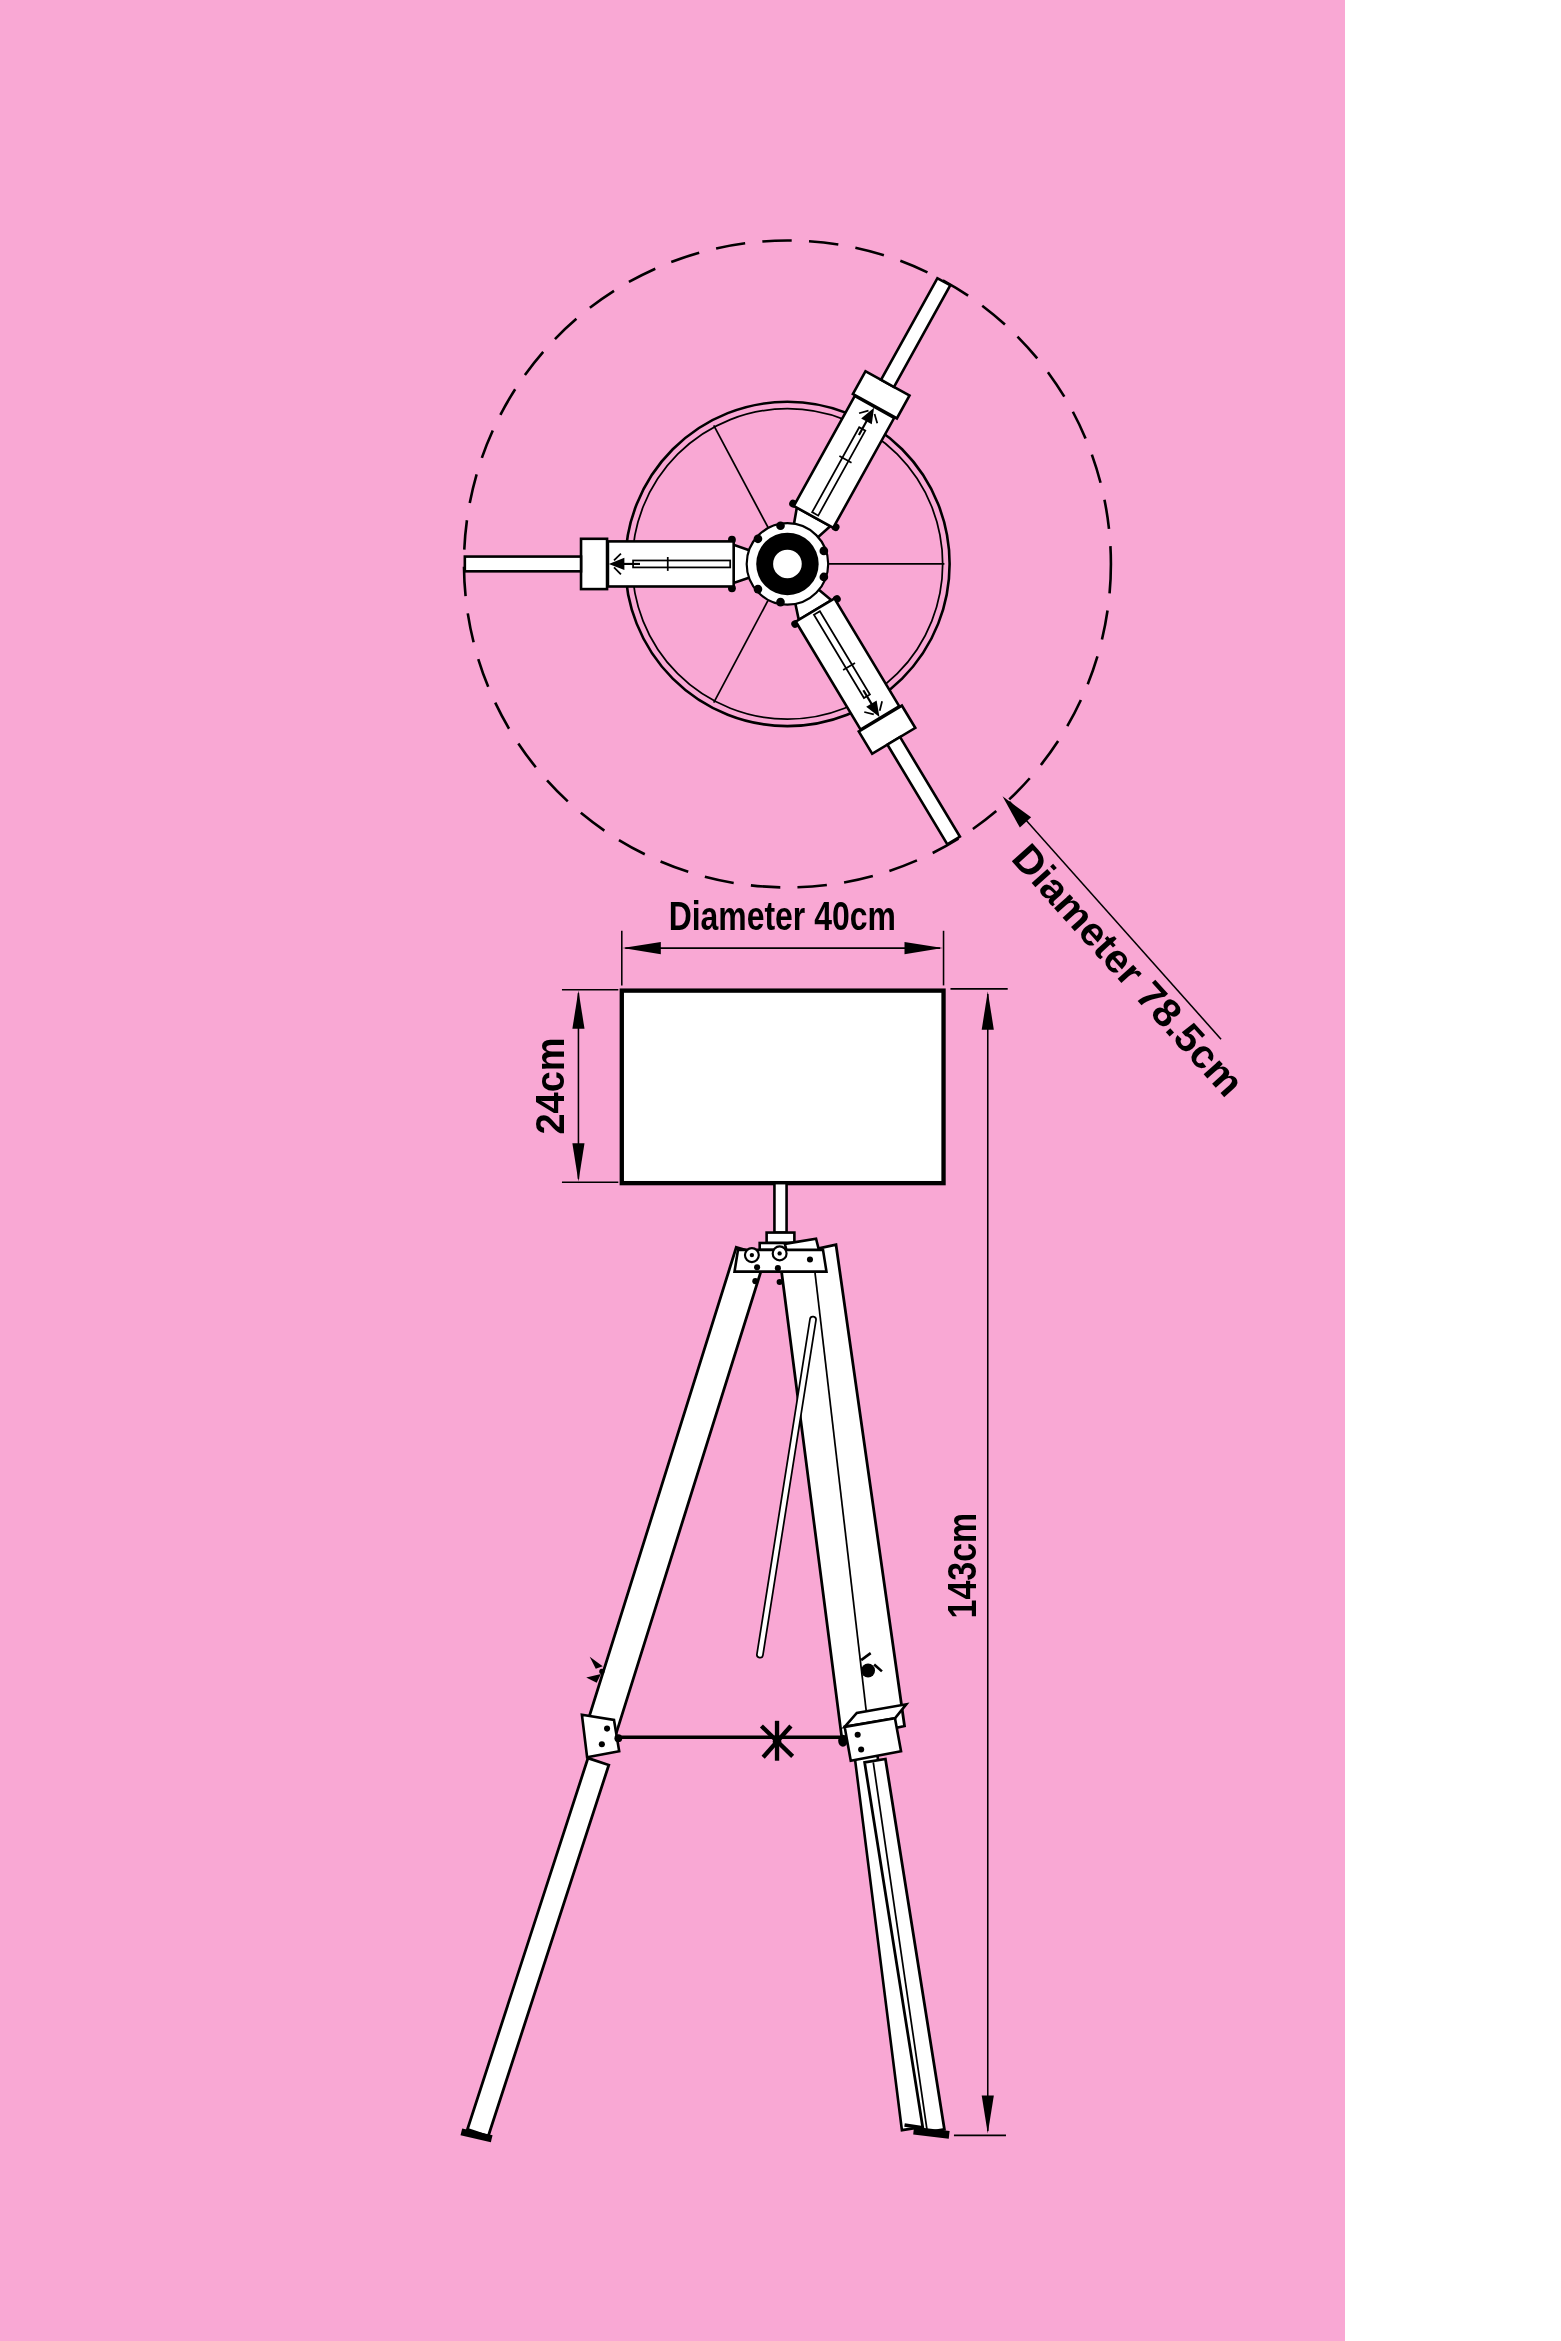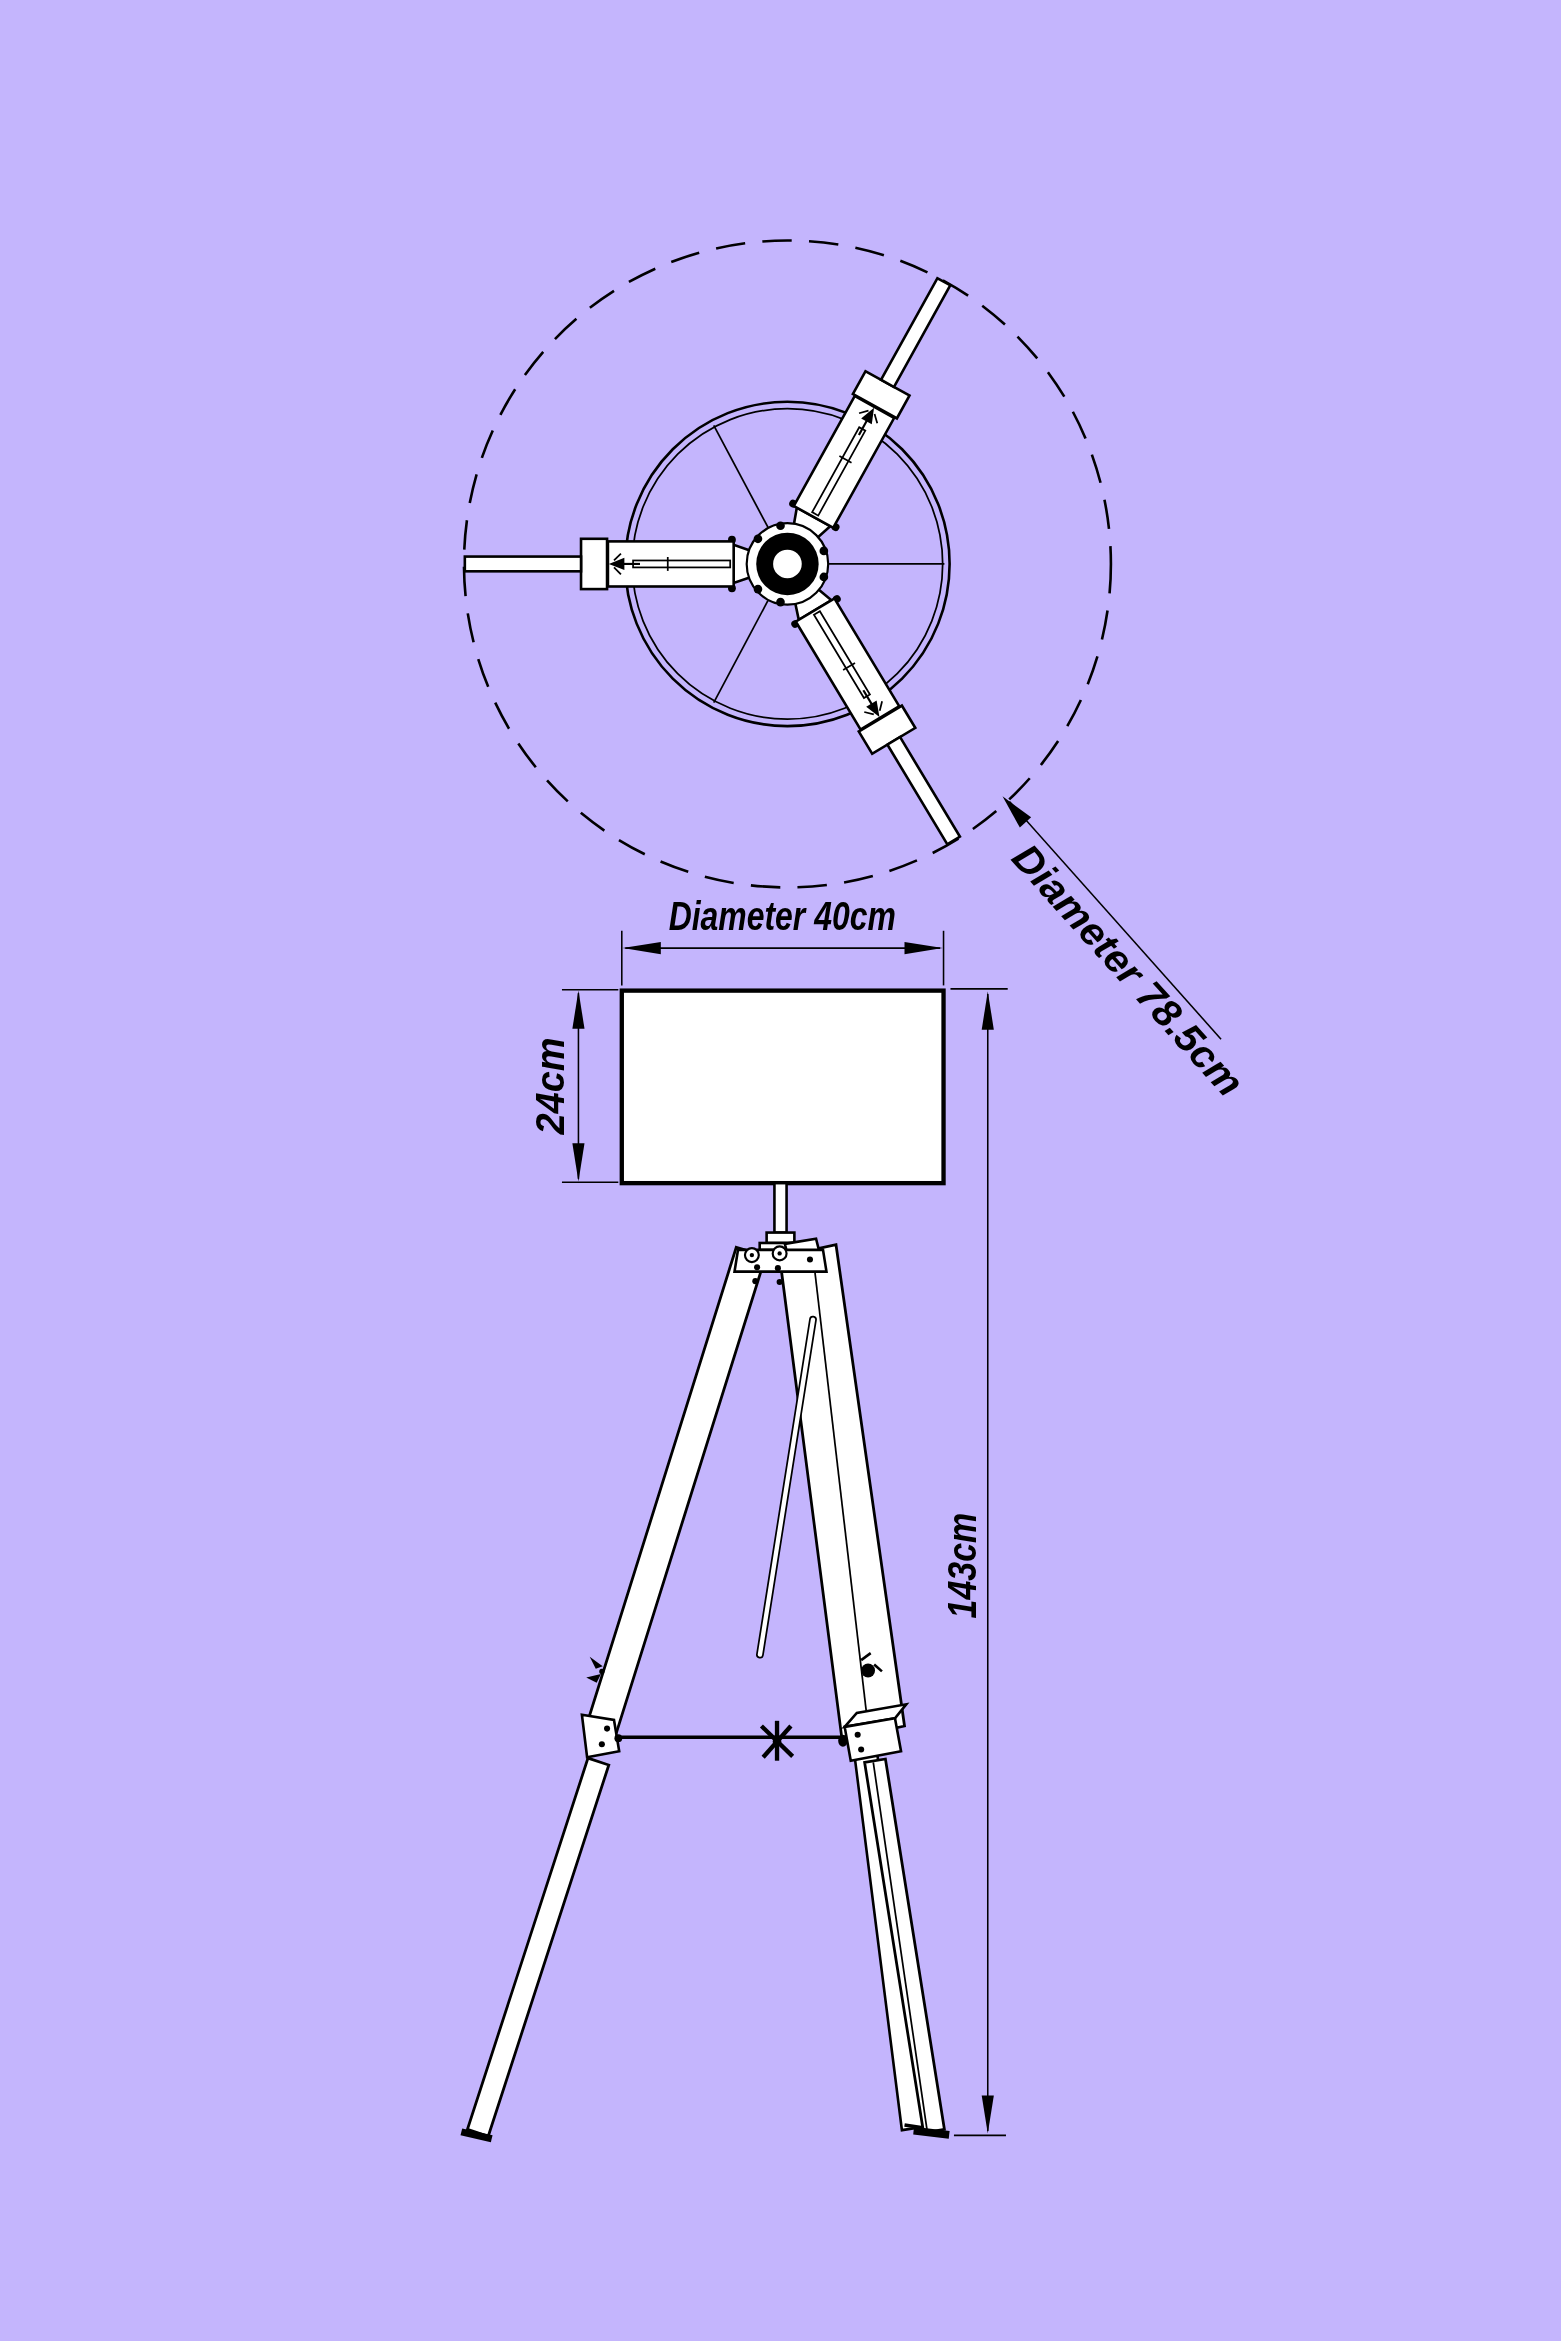--- a/index.html
+++ b/index.html
@@ -1,16 +1,16 @@
 <!DOCTYPE html>
 <html style="font-size:14px"><head>
 <meta charset="utf-8">
 <style>
   html,body{margin:0;padding:0;background:#ffffff;}
-  .page{position:relative;width:1561px;height:2342px;background:#c4b5fd;overflow:hidden;font-style:italic;}
+  .page{position:relative;width:1345px;height:2342px;background:#f9a8d4;overflow:hidden;}
   svg{position:absolute;left:0;top:0;}
   .ln{stroke:#000;fill:none;}
   .part{stroke:#000;fill:#ffffff;}
   .blk{fill:#000;stroke:none;}
   .s2{stroke-width:2;}
   .s25{stroke-width:2.5;}
   .s3{stroke-width:3;}
   .s32{stroke-width:3.2;}
   .s4{stroke-width:4;}
   .s5{stroke-width:5;}

